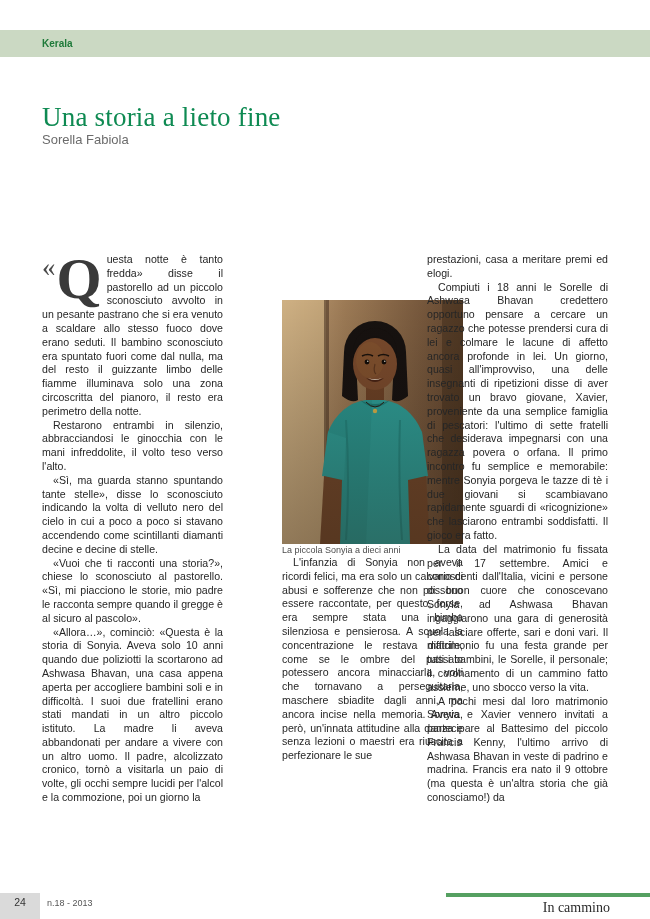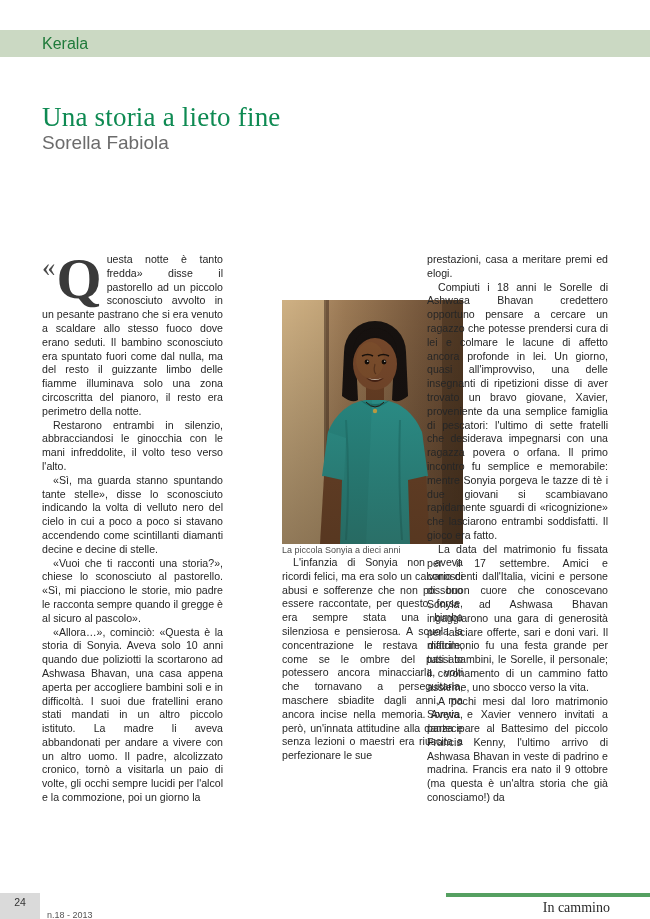--- a/index.html
+++ b/index.html
@@ -7,27 +7,27 @@
     width: 650px; height: 919px;
     background: #ffffff;
     font-family: "Liberation Sans", sans-serif;
     -webkit-hyphens: auto; hyphens: auto;
   }
   .page { position: relative; width: 650px; height: 919px; background: #fff; overflow: hidden; }
 
   
   .header-bar { position: absolute; top: 30px; left: 0; width: 650px; height: 27px; background: #cbd9c3; }
   .header-label { position: absolute; left: 42px; top: 0; height: 27px; line-height: 27px;
-                  font-size: 16px; font-weight: normal; color: #1f7a3a; }
+                  font-size: 10px; font-weight: bold; color: #1f7a3a; }
 
   
   .title { position: absolute; left: 42px; top: 84px; width: 560px;
            font-family: "Liberation Serif", serif; font-size: 27px; font-weight: normal;
            color: #0e8a52; letter-spacing: 0.2px; }
-  .byline { position: absolute; left: 42px; top: 132px; font-size: 19px; color: #6b6b6b; }
+  .byline { position: absolute; left: 42px; top: 132px; font-size: 13px; color: #6b6b6b; }
 
   
   .col { position: absolute; top: 253px; width: 181px; height: 625px; overflow: hidden;
          font-size: 10.6px; line-height: 13.8px; text-align: justify; color: #262626; }
   .col-1 { left: 42px; }
   .col-2 { left: 234px; margin-left: 48px; }
   .col-3 { left: 427px; }
   .col p { margin: 0; text-indent: 11px; }
   .col p.no-indent { text-indent: 0; }
 
@@ -40,21 +40,21 @@
   
   .photo-block { margin-top: 47px; width: 181px; }
   .photo-frame { width: 181px; height: 244px; overflow: hidden; background: #8a6547; }
   .photo-caption { margin-top: 5px; margin-bottom: 13px; font-size: 9px; line-height: 12px;
                    color: #4c4c4c; text-align: left; text-indent: 0; }
 
   
   .page-num-box { position: absolute; left: 0; top: 893px; width: 40px; height: 36px;
                   background: #dadada; text-align: center; line-height: 19px;
                   font-size: 10.5px; color: #333; }
-  .issue-label { position: absolute; left: 47px; top: 898px; font-size: 9px; color: #555; margin-top: 12px; }
+  .issue-label { position: absolute; left: 47px; top: 898px; font-size: 9px; color: #555; }
   .footer-green-bar { position: absolute; left: 446px; top: 893px; width: 204px; height: 4px; background: #55a061; }
   .magazine-name { position: absolute; left: 427px; top: 900px; width: 183px; text-align: right;
                    font-family: "Liberation Serif", serif; font-size: 14px; color: #2b2b2b; }
 </style>
 </head>
 <body>
 
 <div class="page">
 
   <div class="header-bar">

